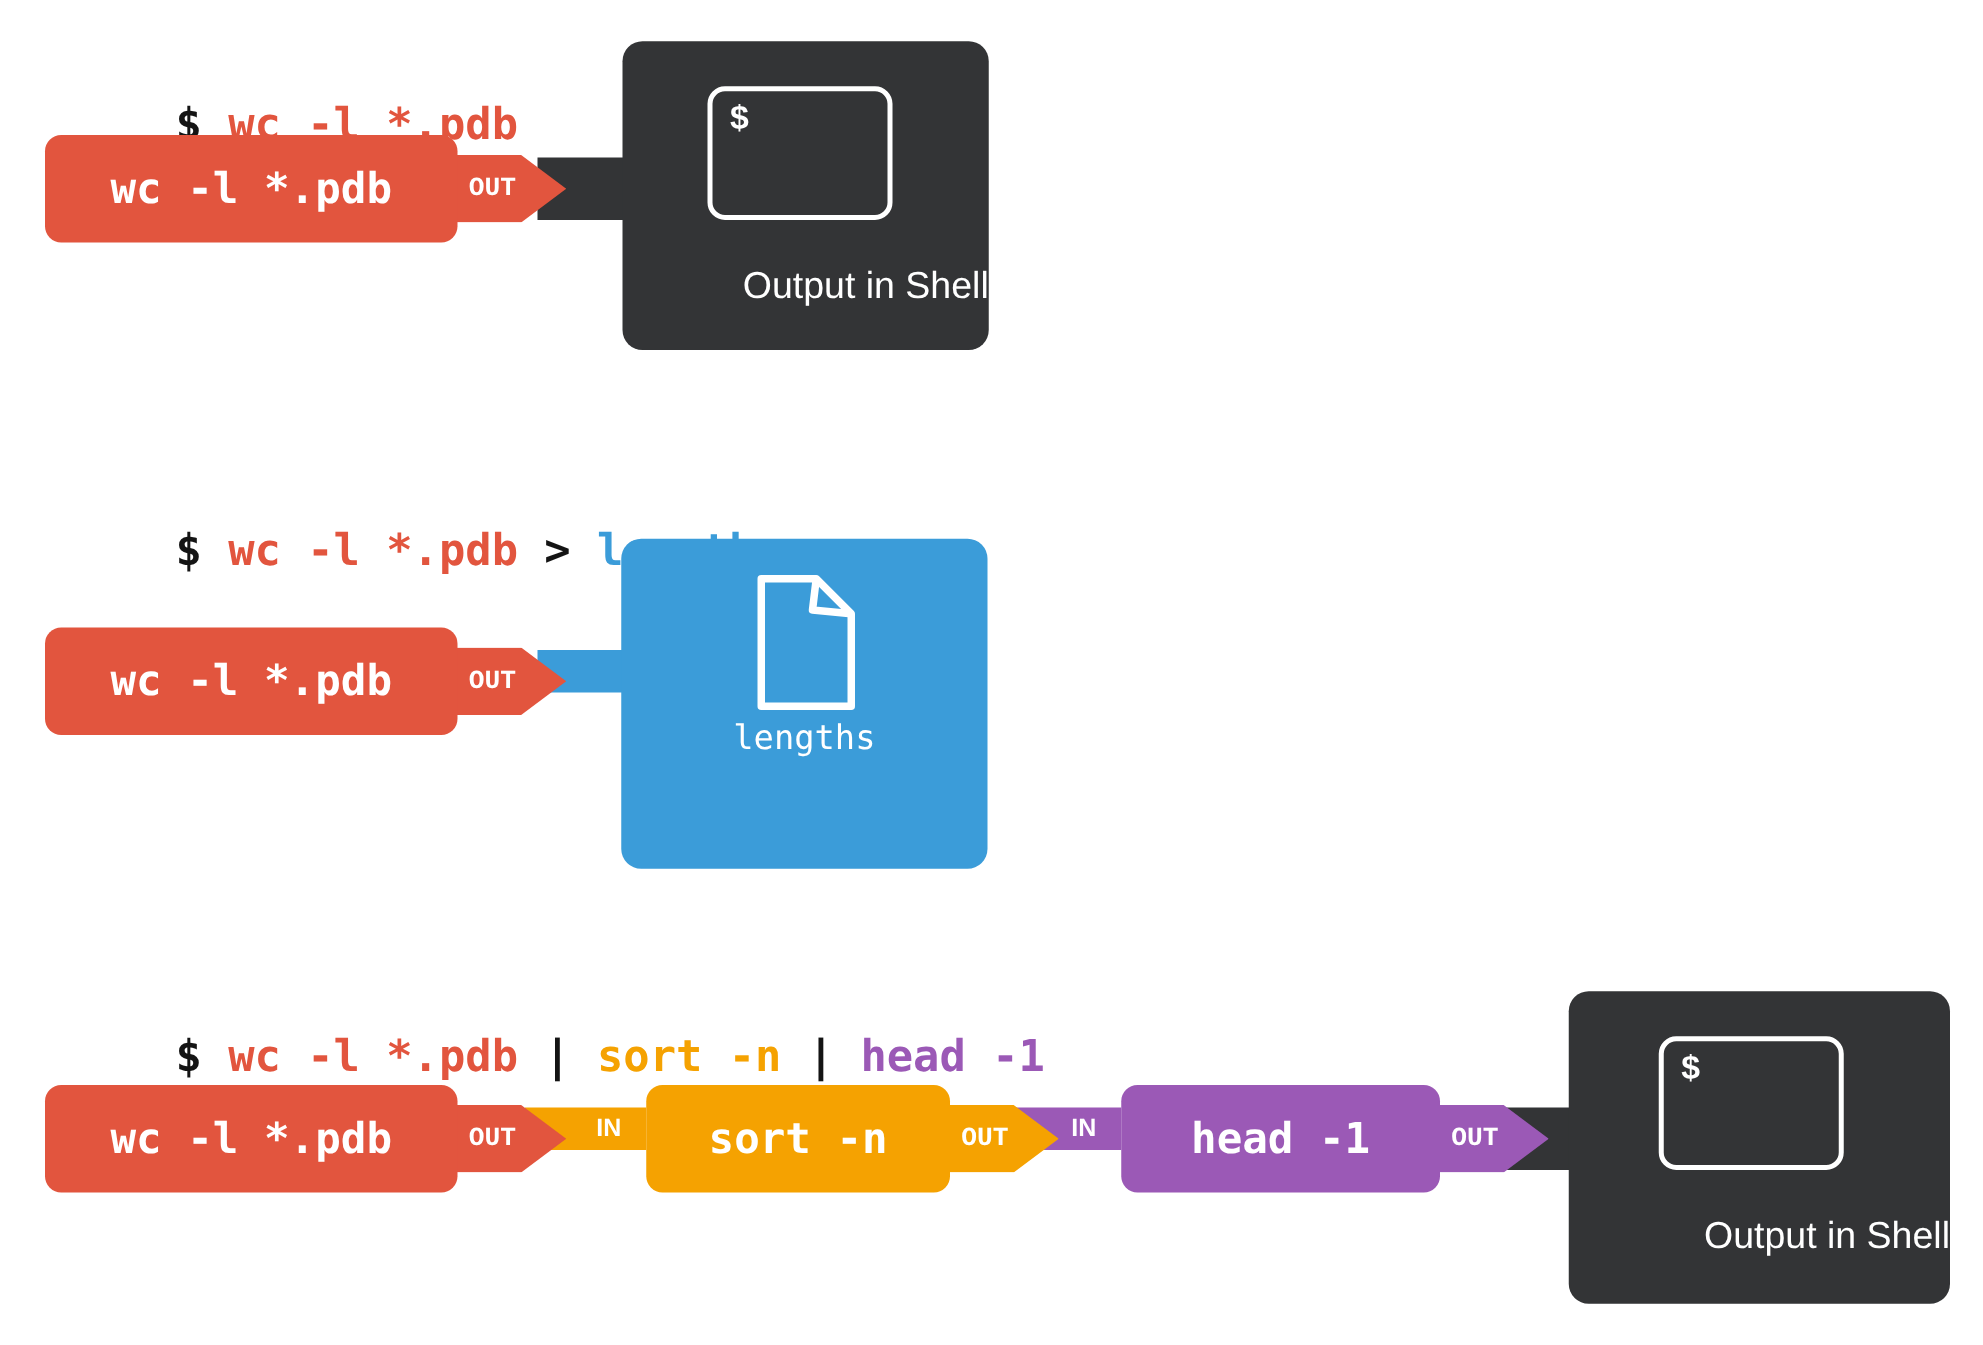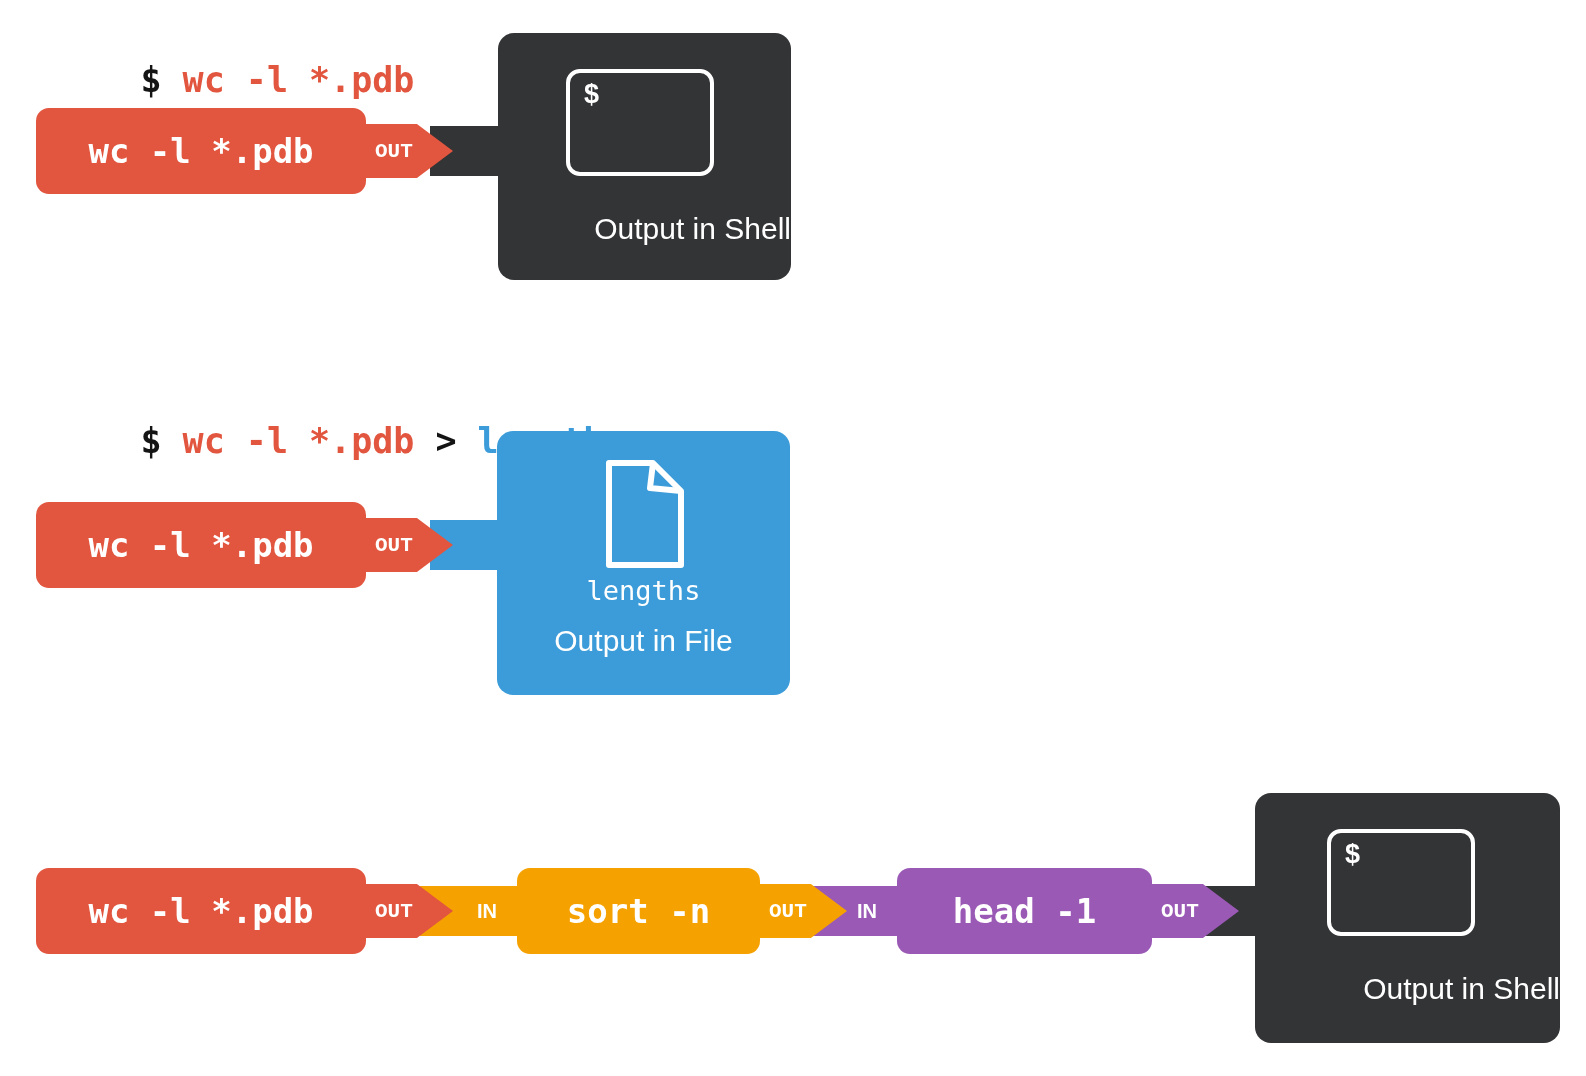--- a/index.html
+++ b/index.html
@@ -37,21 +37,21 @@
   
   .tab-out {
     position:absolute; width:88px; height:54px; z-index:2;
     clip-path:polygon(0 0, 59% 0, 100% 50%, 59% 100%, 0 100%);
     display:flex; align-items:center; padding-left:10px; box-sizing:border-box;
     color:#fff; font-family:Liberation Mono, monospace;
     font-weight:bold; font-size:21px;
   }
   
   .bar-in {
-    position:absolute; height:50px; z-index:1;
+    position:absolute; height:34px; z-index:1;
     display:flex; align-items:center; justify-content:flex-end;
     padding-right:20px; box-sizing:border-box;
     color:#fff; font-family:"Liberation Sans", sans-serif;
     font-weight:bold; font-size:20px;
   }
   
   .bar { position:absolute; height:50px; z-index:1; background:var(--dark); }
 
   
   .sink {
@@ -81,21 +81,21 @@
     font-family:"Liberation Sans", sans-serif; font-size:30px; line-height:36px;
     color:#fff;
   }
 </style>
 </head>
 <body>
 
 <div class="canvas">
 
   <div class="row">
-    <div class="cmdline" style="top:20px">
+    <div class="cmdline" style="top:40px">
       <span class="tok-black">$ </span><span class="tok-red">wc -l *.pdb</span>
     </div>
 
     <div class="bar" style="left:430px;top:126px;width:70px"></div>
 
     <div class="tab-out bg-red" style="left:365px;top:124px">
       <span>OUT</span>
     </div>
 
     <div class="cmd-box bg-red" style="left:36px;top:108px;width:330px">
@@ -124,25 +124,27 @@
     <div class="cmd-box bg-red" style="left:36px;top:502px;width:330px">
       <span>wc -l *.pdb</span>
     </div>
 
     <div class="sink bg-blue" style="left:497px;top:431px;width:293px;height:264px">
       <svg class="file-icon" width="86" height="114" viewBox="0 0 86 114">
         <path d="M8 6 H52 L80 34 V108 H8 Z" fill="none" stroke="#ffffff" stroke-width="6" stroke-linejoin="round"></path>
         <path d="M52 6 L49 31 L80 34" fill="none" stroke="#ffffff" stroke-width="6" stroke-linejoin="round"></path>
       </svg>
       <div class="file-name">lengths</div>
-      <div class="file-sink-label">Output in File</div>
     </div>
   </div>
 
   <div class="row">
+    <div class="cmdline" style="top:786px">
+      <span class="tok-black">$ </span><span class="tok-red">wc -l *.pdb</span><span class="tok-black"> | </span><span class="tok-orange">sort -n</span><span class="tok-black"> | </span><span class="tok-purple">head -1</span>
+    </div>
 
     <div class="bar-in bg-orange" style="left:420px;top:886px;width:97px">
       <span>IN</span>
     </div>
     <div class="bar-in bg-purple" style="left:812px;top:886px;width:85px">
       <span>IN</span>
     </div>
     <div class="bar" style="left:1200px;top:886px;width:60px"></div>
 
     <div class="tab-out bg-red" style="left:365px;top:884px">

